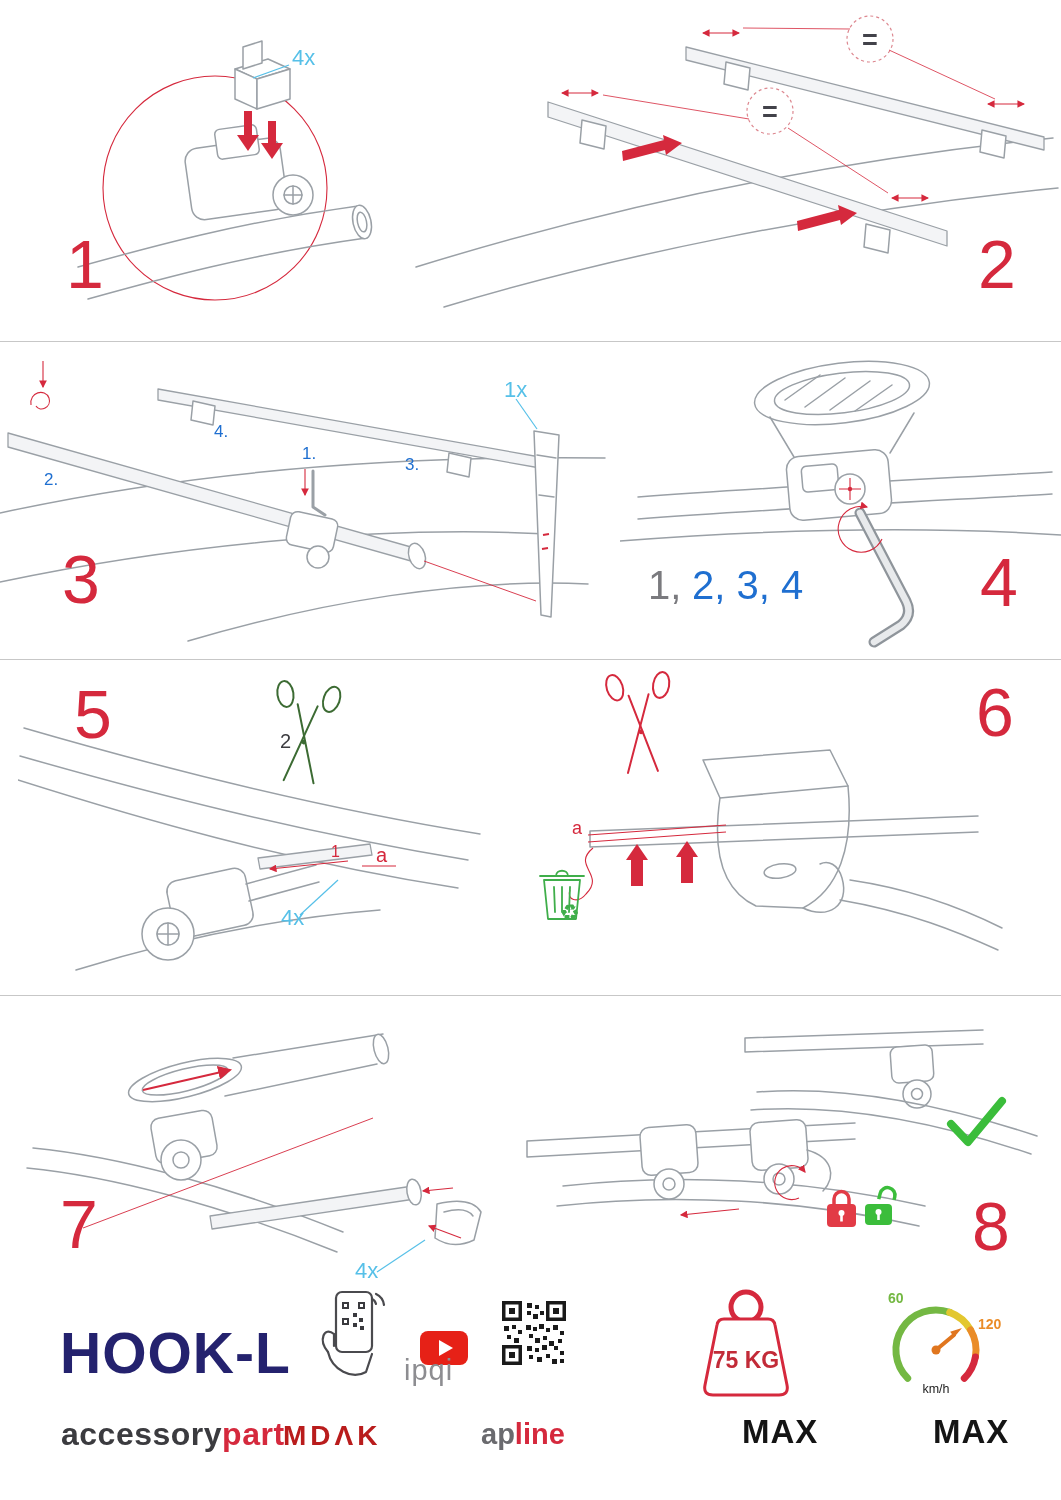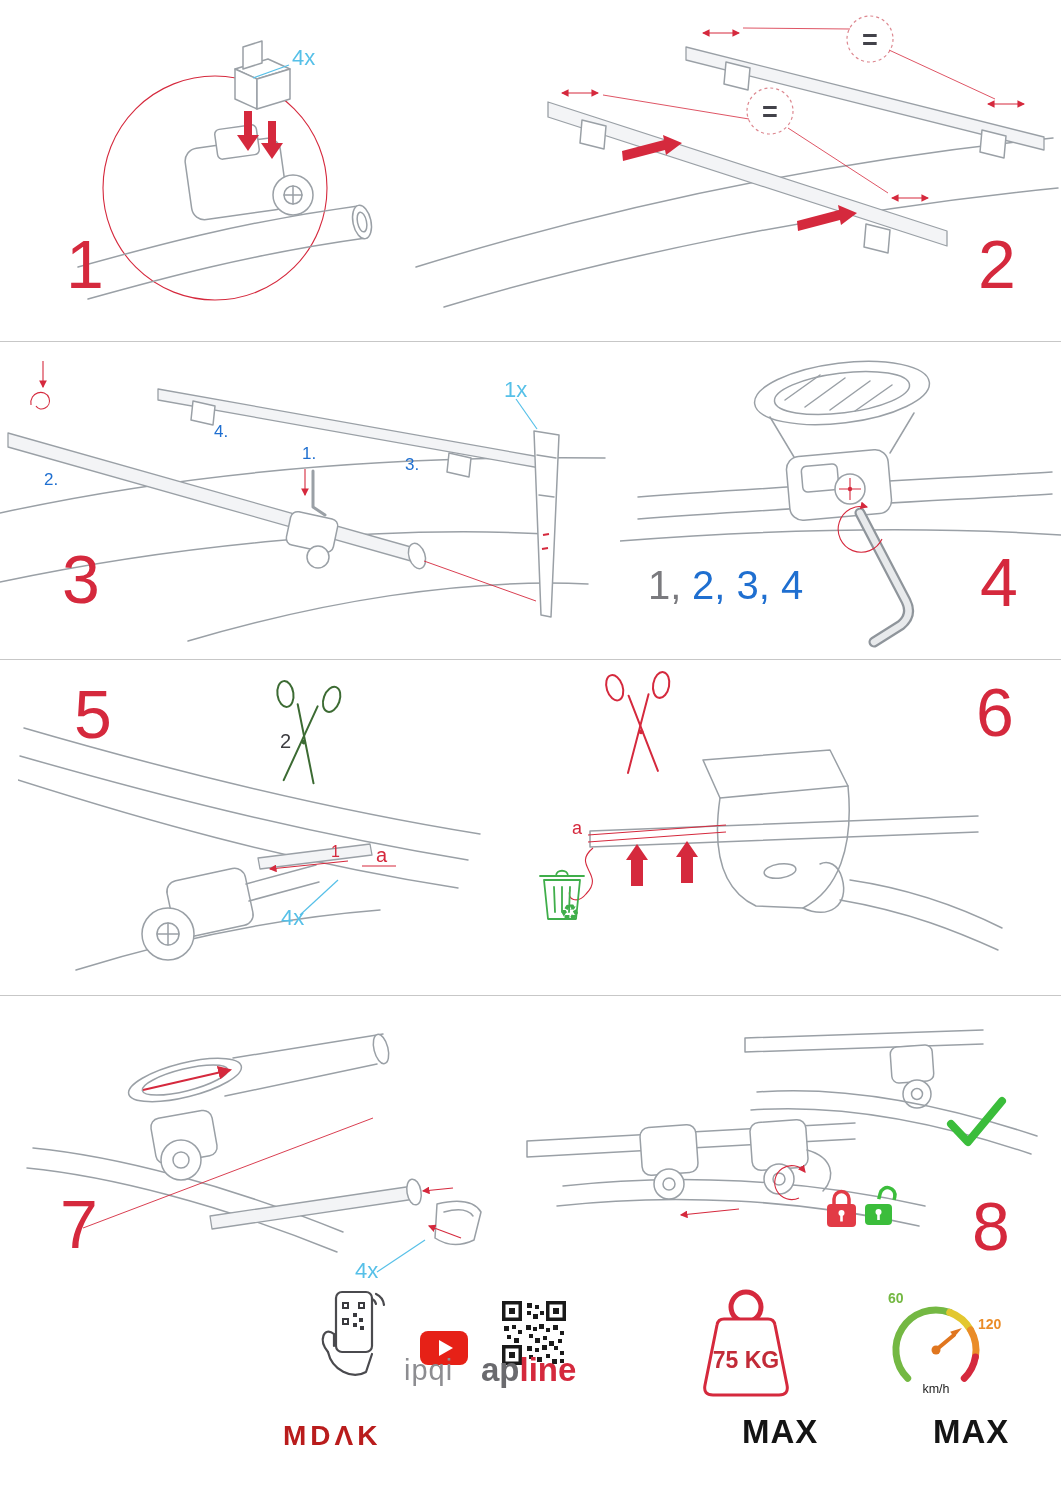--- a/index.html
+++ b/index.html
@@ -23,21 +23,21 @@
   .rf{fill:#d5293d;}
   .cy{stroke:#56c0e8;stroke-width:1.2;fill:none;}
   .gn{stroke:#3c6b33;stroke-width:2;fill:none;stroke-linecap:round;}
   .grn{stroke:#3fae4a;stroke-width:1.8;fill:none;stroke-linecap:round;stroke-linejoin:round;}
   .dash{stroke:#dd8890;stroke-width:1.2;fill:none;stroke-dasharray:3,3;}
   .product-logo{position:absolute;left:60px;top:1320px;font-size:57px;font-weight:bold;color:#24226e;letter-spacing:1px;}
   .brand-line{position:absolute;left:61px;top:1416px;font-size:32px;font-weight:bold;color:#3b3b3f;letter-spacing:0.5px;}
   .brand-line .red{color:#d5293d;}
   .logo-mdak{position:absolute;left:283px;top:1420px;font-size:28px;font-weight:bold;color:#b91c1c;letter-spacing:4px;}
   .logo-ipqi{position:absolute;left:404px;top:1354px;font-size:29px;color:#8d8d91;letter-spacing:1px;}
-  .logo-apline{position:absolute;left:481px;top:1351px;font-size:33px;font-weight:bold;color:#6a6a6e;}
+  .logo-apline{position:absolute;left:481px;top:1418px;font-size:29px;font-weight:bold;color:#6a6a6e;}
   .logo-apline .red{color:#d5293d;}
   .max-label{position:absolute;font-size:33px;color:#141414;letter-spacing:1px;font-weight:bold;margin-left:30px;}
 </style>
 </head>
 <body>
 
 <div class="page">
 
   <svg class="abs" style="left:40px;top:15px" width="340" height="320" viewBox="0 0 340 320">
     <circle class="rl" cx="175" cy="173" r="112"></circle>
@@ -350,20 +350,22 @@
 
   <div class="step-num" style="left:66px;top:230px">1</div>
   <div class="step-num" style="left:978px;top:230px">2</div>
   <div class="step-num" style="left:62px;top:545px">3</div>
   <div class="step-num" style="left:980px;top:548px">4</div>
   <div class="step-num" style="left:74px;top:680px">5</div>
   <div class="step-num" style="left:976px;top:678px">6</div>
   <div class="step-num" style="left:60px;top:1190px">7</div>
   <div class="step-num" style="left:972px;top:1192px">8</div>
 
+  <div class="product-logo">HOOK-L</div>
+  <div class="brand-line"><span>accessory</span><span class="red">part</span></div>
 
   <svg class="abs" style="left:306px;top:1288px" width="90" height="98" viewBox="0 0 90 98">
     <g style="stroke:#4a4a4e;fill:none;stroke-width:2.2;stroke-linecap:round;stroke-linejoin:round">
       <rect x="30" y="4" width="36" height="60" rx="6" fill="#fff"></rect>
       <path d="M70,6 A14,14 0 0 1 78,17"></path>
       <path d="M66,11 A7,7 0 0 1 70,16"></path>
       <path d="M22,64 C12,52 18,38 28,46"></path>
       <path d="M22,64 C26,82 46,92 60,84 L66,66"></path>
       <path d="M28,46 L28,58"></path>
     </g>

